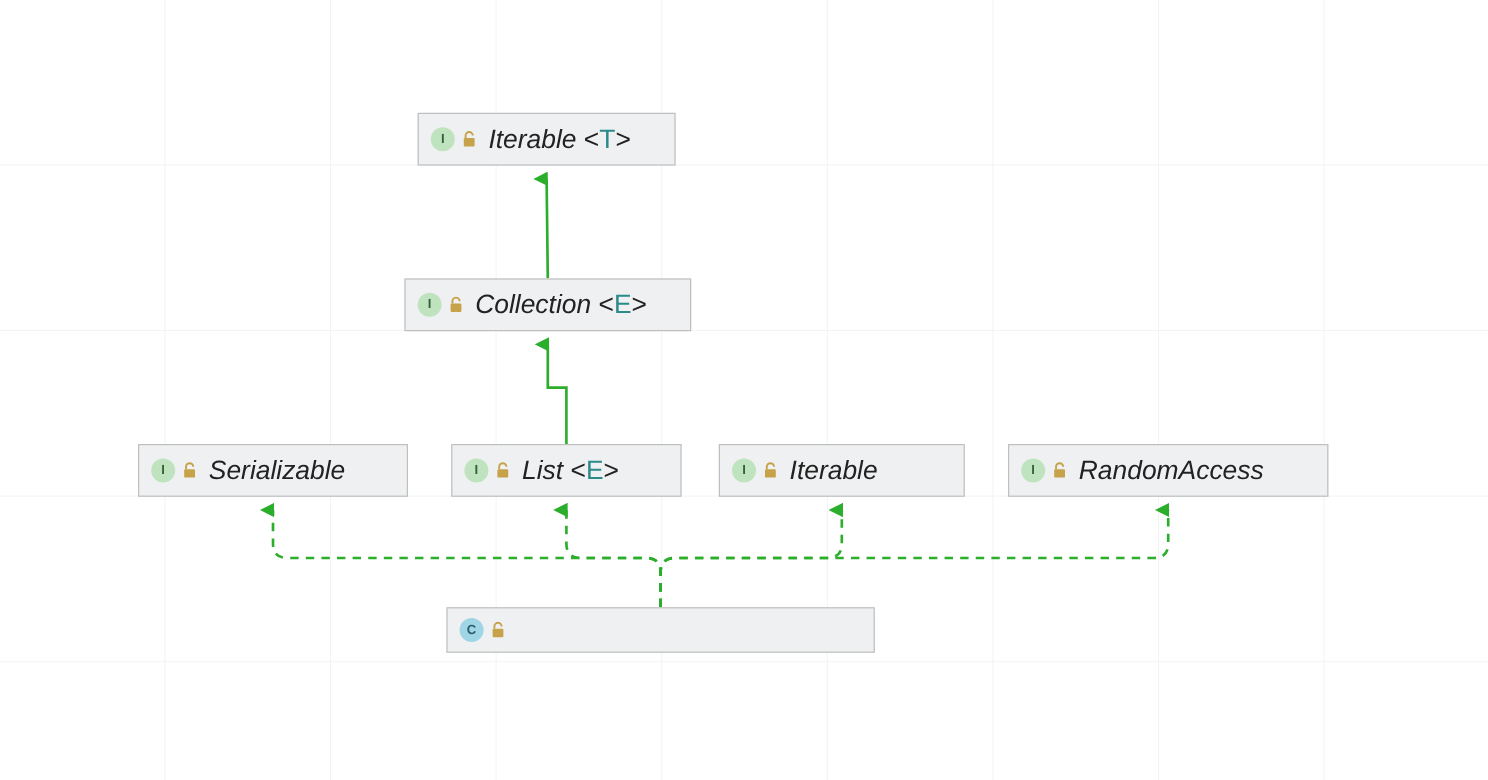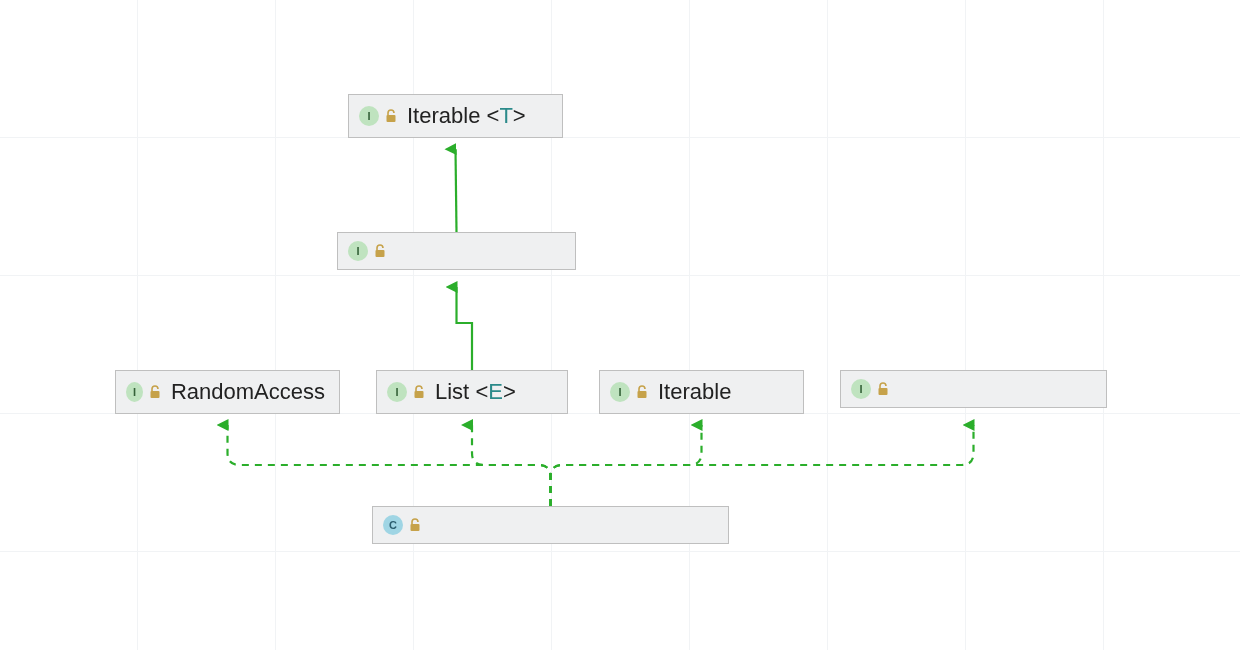--- a/index.html
+++ b/index.html
@@ -46,21 +46,21 @@
     width: 20px;
     height: 20px;
     border-radius: 50%;
     font-size: 11px;
     font-weight: 600;
     color: #346138;
   }
   .kind-interface { background: #bfe3bf; }
   .kind-class     { background: #9fd5e4; color: #2b5d6e; }
   .lock-icon { display: inline-flex; margin-right: 4px; }
-  .type-name  { color: #222; }
+  .type-name  { color: #222; font-style: italic; }
   .type-param { color: #2b8a8a; }
   .angle      { color: #222; }
 </style>
 </head>
 <body>
 <div class="canvas">
 
 <svg class="edges" width="1240" height="650">
   <defs>
     <marker id="tri" viewBox="0 0 12 12" refX="6" refY="11" markerWidth="12" markerHeight="12" orient="auto-start-reverse" markerUnits="userSpaceOnUse">
@@ -92,31 +92,35 @@
 </div>
 
 <div class="node" style="left:337px; top:232px; width:239px; box-sizing:border-box;">
   <span class="kind-badge kind-interface">I</span>
   <span class="lock-icon">
     <svg width="12" height="14" viewBox="0 0 12 14">
           <path d="M3 6 V4 a3 3 0 0 1 6 0" fill="none" stroke="#c6a24a" stroke-width="1.6"></path>
           <rect x="1.5" y="6" width="9" height="7" rx="1" fill="#c6a24a"></rect>
         </svg>
   </span>
+  <span>
+    <span class="type-name">Collection</span>
+    <span class="angle"> &lt;</span><span class="type-param">E</span><span class="angle">&gt;</span>
+  </span>
 </div>
 
 <div class="node" style="left:115px; top:370px; width:225px; box-sizing:border-box;">
   <span class="kind-badge kind-interface">I</span>
   <span class="lock-icon">
     <svg width="12" height="14" viewBox="0 0 12 14">
           <path d="M3 6 V4 a3 3 0 0 1 6 0" fill="none" stroke="#c6a24a" stroke-width="1.6"></path>
           <rect x="1.5" y="6" width="9" height="7" rx="1" fill="#c6a24a"></rect>
         </svg>
   </span>
-  <span class="type-name">RandomAccess</span>
+  <span class="type-name">Serializable</span>
 </div>
 
 <div class="node" style="left:376px; top:370px; width:192px; box-sizing:border-box;">
   <span class="kind-badge kind-interface">I</span>
   <span class="lock-icon">
     <svg width="12" height="14" viewBox="0 0 12 14">
           <path d="M3 6 V4 a3 3 0 0 1 6 0" fill="none" stroke="#c6a24a" stroke-width="1.6"></path>
           <rect x="1.5" y="6" width="9" height="7" rx="1" fill="#c6a24a"></rect>
         </svg>
   </span>
@@ -138,20 +142,21 @@
 </div>
 
 <div class="node" style="left:840px; top:370px; width:267px; box-sizing:border-box;">
   <span class="kind-badge kind-interface">I</span>
   <span class="lock-icon">
     <svg width="12" height="14" viewBox="0 0 12 14">
           <path d="M3 6 V4 a3 3 0 0 1 6 0" fill="none" stroke="#c6a24a" stroke-width="1.6"></path>
           <rect x="1.5" y="6" width="9" height="7" rx="1" fill="#c6a24a"></rect>
         </svg>
   </span>
+  <span class="type-name">RandomAccess</span>
 </div>
 
 <div class="node" style="left:372px; top:506px; width:357px; box-sizing:border-box;">
   <span class="kind-badge kind-class">C</span>
   <span class="lock-icon">
     <svg width="12" height="14" viewBox="0 0 12 14">
           <path d="M3 6 V4 a3 3 0 0 1 6 0" fill="none" stroke="#c6a24a" stroke-width="1.6"></path>
           <rect x="1.5" y="6" width="9" height="7" rx="1" fill="#c6a24a"></rect>
         </svg>
   </span>

